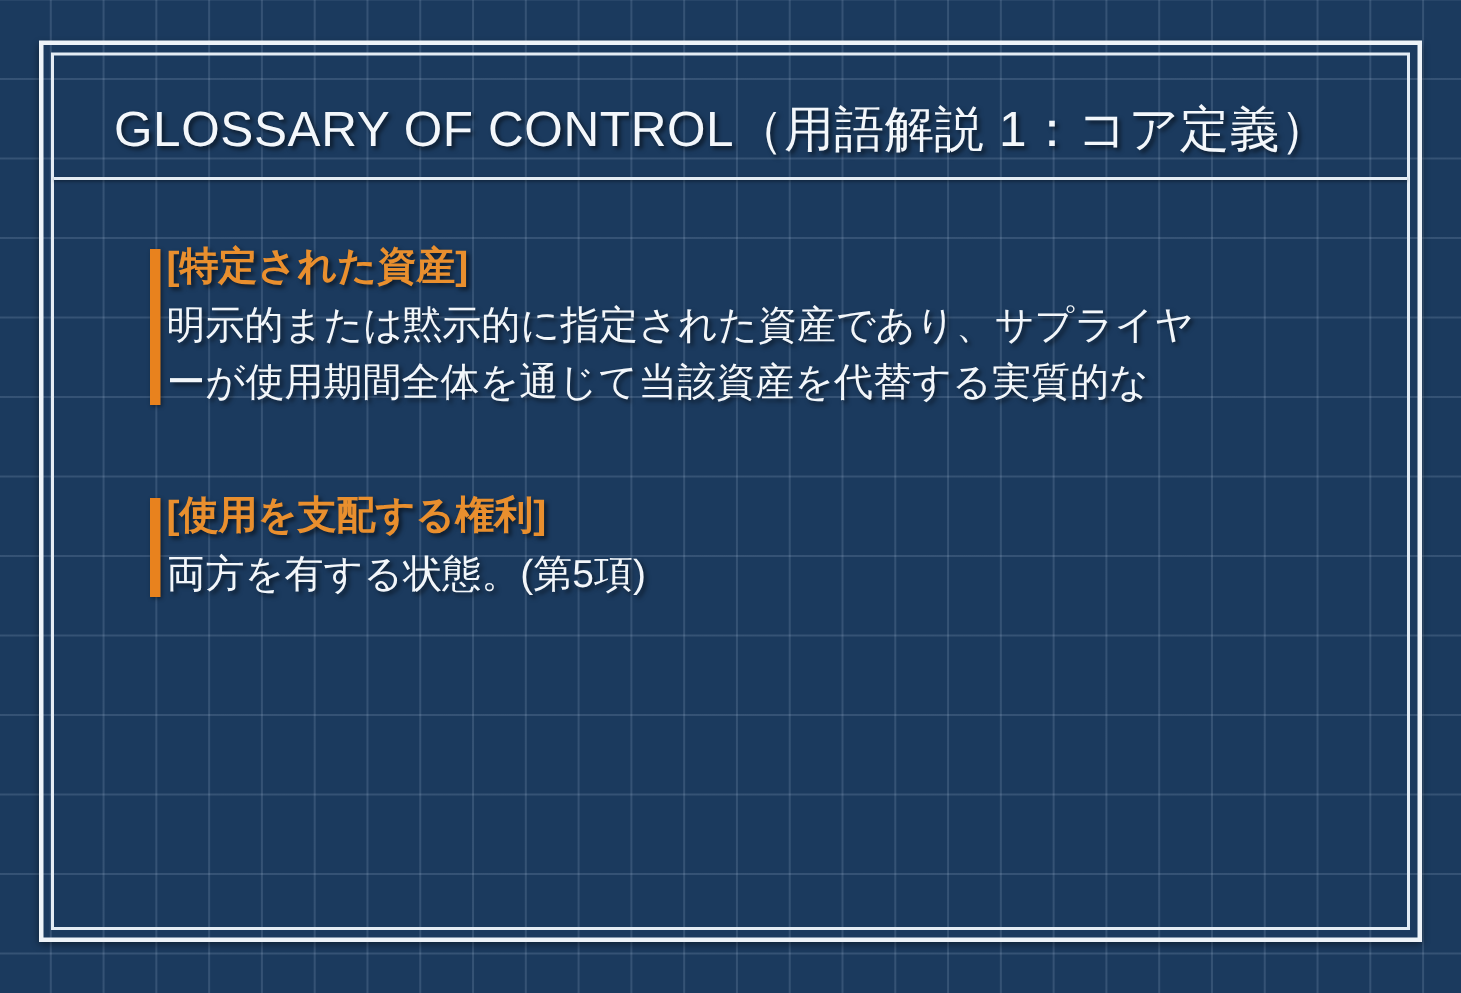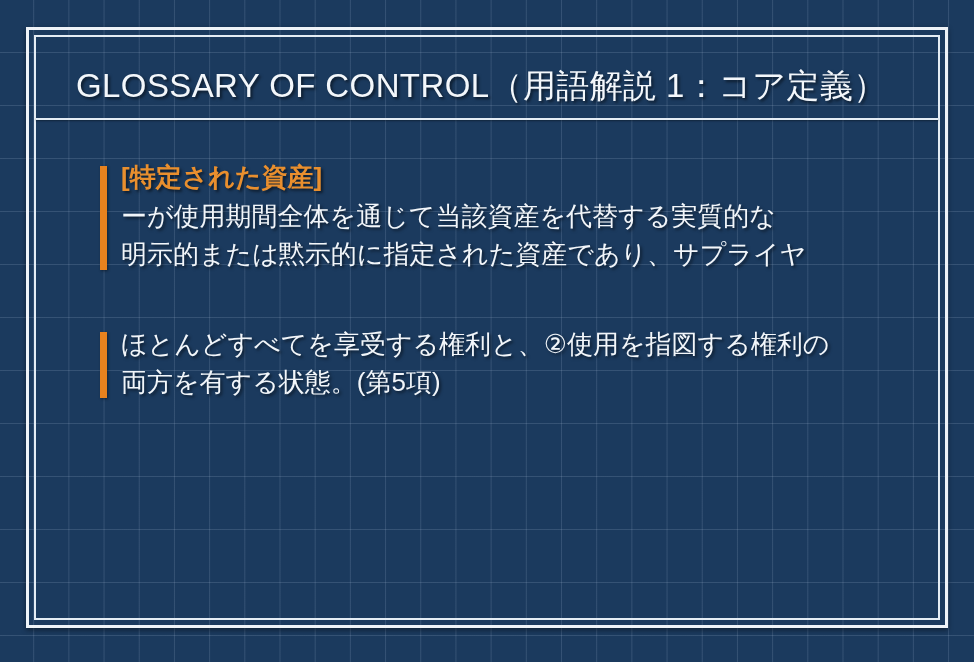--- a/index.html
+++ b/index.html
@@ -80,21 +80,21 @@
   
   .body-area {
     position: absolute;
     left: 100px;
     top: 160px;
     width: 830px;
   }
 
   .def-block {
     position: relative;
-    padding-left: 21px;
+    padding-left: 11px;
     margin-bottom: 52px;
   }
   .def-block:last-child {
     margin-bottom: 0;
   }
   .accent-bar {
     position: absolute;
     left: 0;
     top: 6px;
     bottom: 4px;
@@ -133,27 +133,27 @@
     <div class="title-text">GLOSSARY OF CONTROL（用語解説 1：コア定義）</div>
   </div>
   <div class="title-rule"></div>
 
   <div class="body-area">
 
     <div class="def-block">
       <div class="accent-bar"></div>
       <div class="def-term">[特定された資産]</div>
       <div class="def-body">
+        <span class="ln">明示的または黙示的に指定された資産であり、サプライヤ</span>
         <span class="ln">ーが使用期間全体を通じて当該資産を代替する実質的な</span>
-        <span class="ln">明示的または黙示的に指定された資産であり、サプライヤ</span>
       </div>
     </div>
 
     <div class="def-block">
       <div class="accent-bar"></div>
+      <div class="def-term">[使用を支配する権利]</div>
       <div class="def-body">
-        <span class="ln">ほとんどすべてを享受する権利と、②使用を指図する権利の</span>
         <span class="ln">両方を有する状態。(第5項)</span>
       </div>
     </div>
 
   </div>
 </div>
 
 </body></html>

